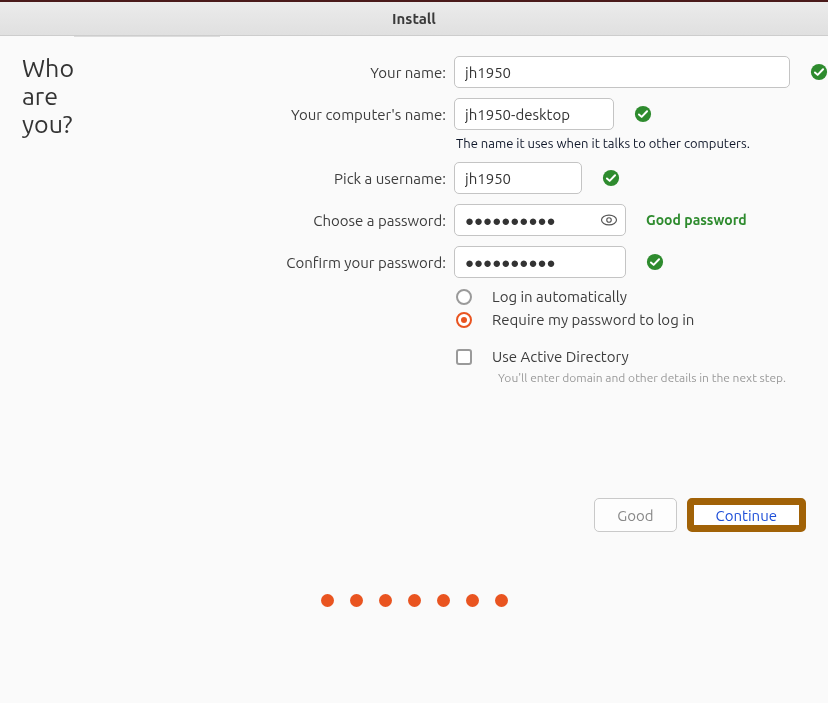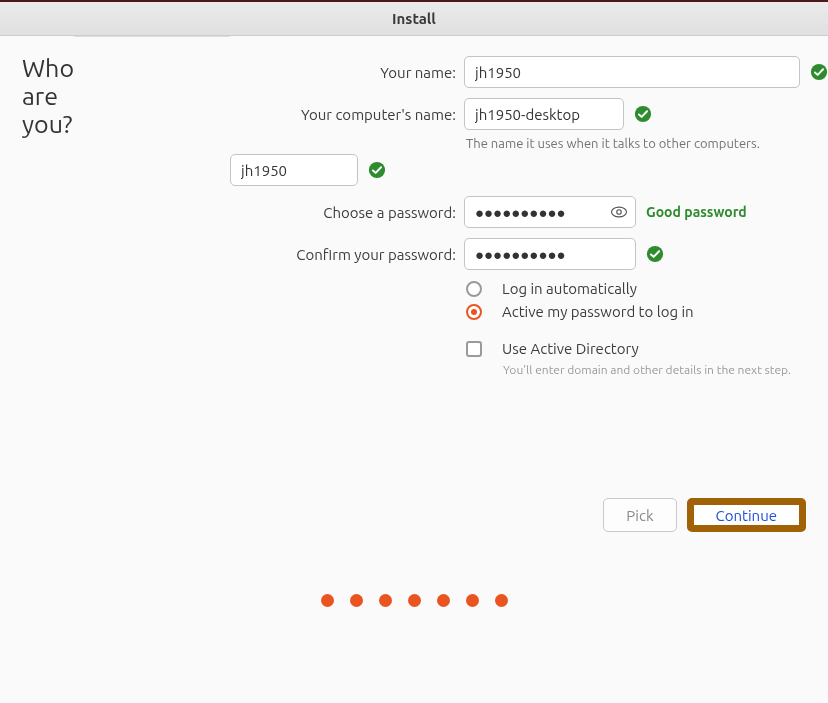--- a/index.html
+++ b/index.html
@@ -59,21 +59,21 @@
   .label-col {
     width: 234px;
     text-align: right;
     padding-right: 8px;
     color: #3d3d3d;
     font-size: 15px;
   }
   .field-col {
     display: flex;
     align-items: center;
-    gap: 10px;
+    gap: 20px;
   }
   input[type="text"], input[type="password"] {
     height: 32px;
     border: 1px solid #c4c4c4;
     border-radius: 5px;
     padding: 0 10px;
     font-size: 15px;
     color: #333;
     background: #fff;
     outline: none;
@@ -93,24 +93,24 @@
     position: absolute;
     right: 8px;
     top: 50%;
     transform: translateY(-50%);
     cursor: pointer;
   }
   .pw-wrap { position: relative; display: inline-block; }
   .pw-wrap input { padding-right: 30px; }
   .hint {
     font-size: 13px;
-    color: #737373;
+    color: #0f172a;
     margin-left: 236px;
     margin-top: -4px;
-    margin-bottom: 4px;
+    margin-bottom: 12px;
   }
   .hint-muted {
     font-size: 12px;
     color: #9a9a9a;
     margin-left: 236px;
     margin-top: 2px;
     text-align: center;
   }
   .strength {
     color: #2e8b2e;
@@ -228,20 +228,21 @@
           <input type="text" class="w-med" value="jh1950-desktop" style="">
           <svg class="check-icon" viewBox="0 0 20 20">
             <circle cx="10" cy="10" r="9" fill="#2e8b2e"></circle>
             <path d="M5.5 10.5 L8.5 13.2 L14.5 7" stroke="#fff" stroke-width="2.2" fill="none" stroke-linecap="round" stroke-linejoin="round"></path>
           </svg>
         </div>
       </div>
       <div class="hint">The name it uses when it talks to other computers.</div>
 
       <div class="row">
+        <div class="label-col">Pick a username:</div>
         <div class="field-col">
           <input type="text" class="w-user" value="jh1950" style="">
           <svg class="check-icon" viewBox="0 0 20 20">
             <circle cx="10" cy="10" r="9" fill="#2e8b2e"></circle>
             <path d="M5.5 10.5 L8.5 13.2 L14.5 7" stroke="#fff" stroke-width="2.2" fill="none" stroke-linecap="round" stroke-linejoin="round"></path>
           </svg>
         </div>
       </div>
 
       <div class="row">
@@ -269,38 +270,38 @@
         </div>
       </div>
 
       <div class="radio-group">
         <div class="opt">
           <span class="radio"></span>
           <span>Log in automatically</span>
         </div>
         <div class="opt">
           <span class="radio checked"></span>
-          <span>Active my password to log in</span>
+          <span>Require my password to log in</span>
         </div>
       </div>
 
       <div class="spacer-sm"></div>
 
       <div class="check-group">
         <div class="opt">
           <span class="checkbox"></span>
           <span>Use Active Directory</span>
         </div>
       </div>
       <div class="hint-muted">You'll enter domain and other details in the next step.</div>
 
     </div>
 
     <div class="buttons">
-      <button class="btn btn-back">Pick</button>
+      <button class="btn btn-back">Good</button>
       <button class="btn btn-continue">Continue</button>
     </div>
 
     <div class="pager">
       <span class="dot"></span>
       <span class="dot"></span>
       <span class="dot"></span>
       <span class="dot"></span>
       <span class="dot"></span>
       <span class="dot"></span>

